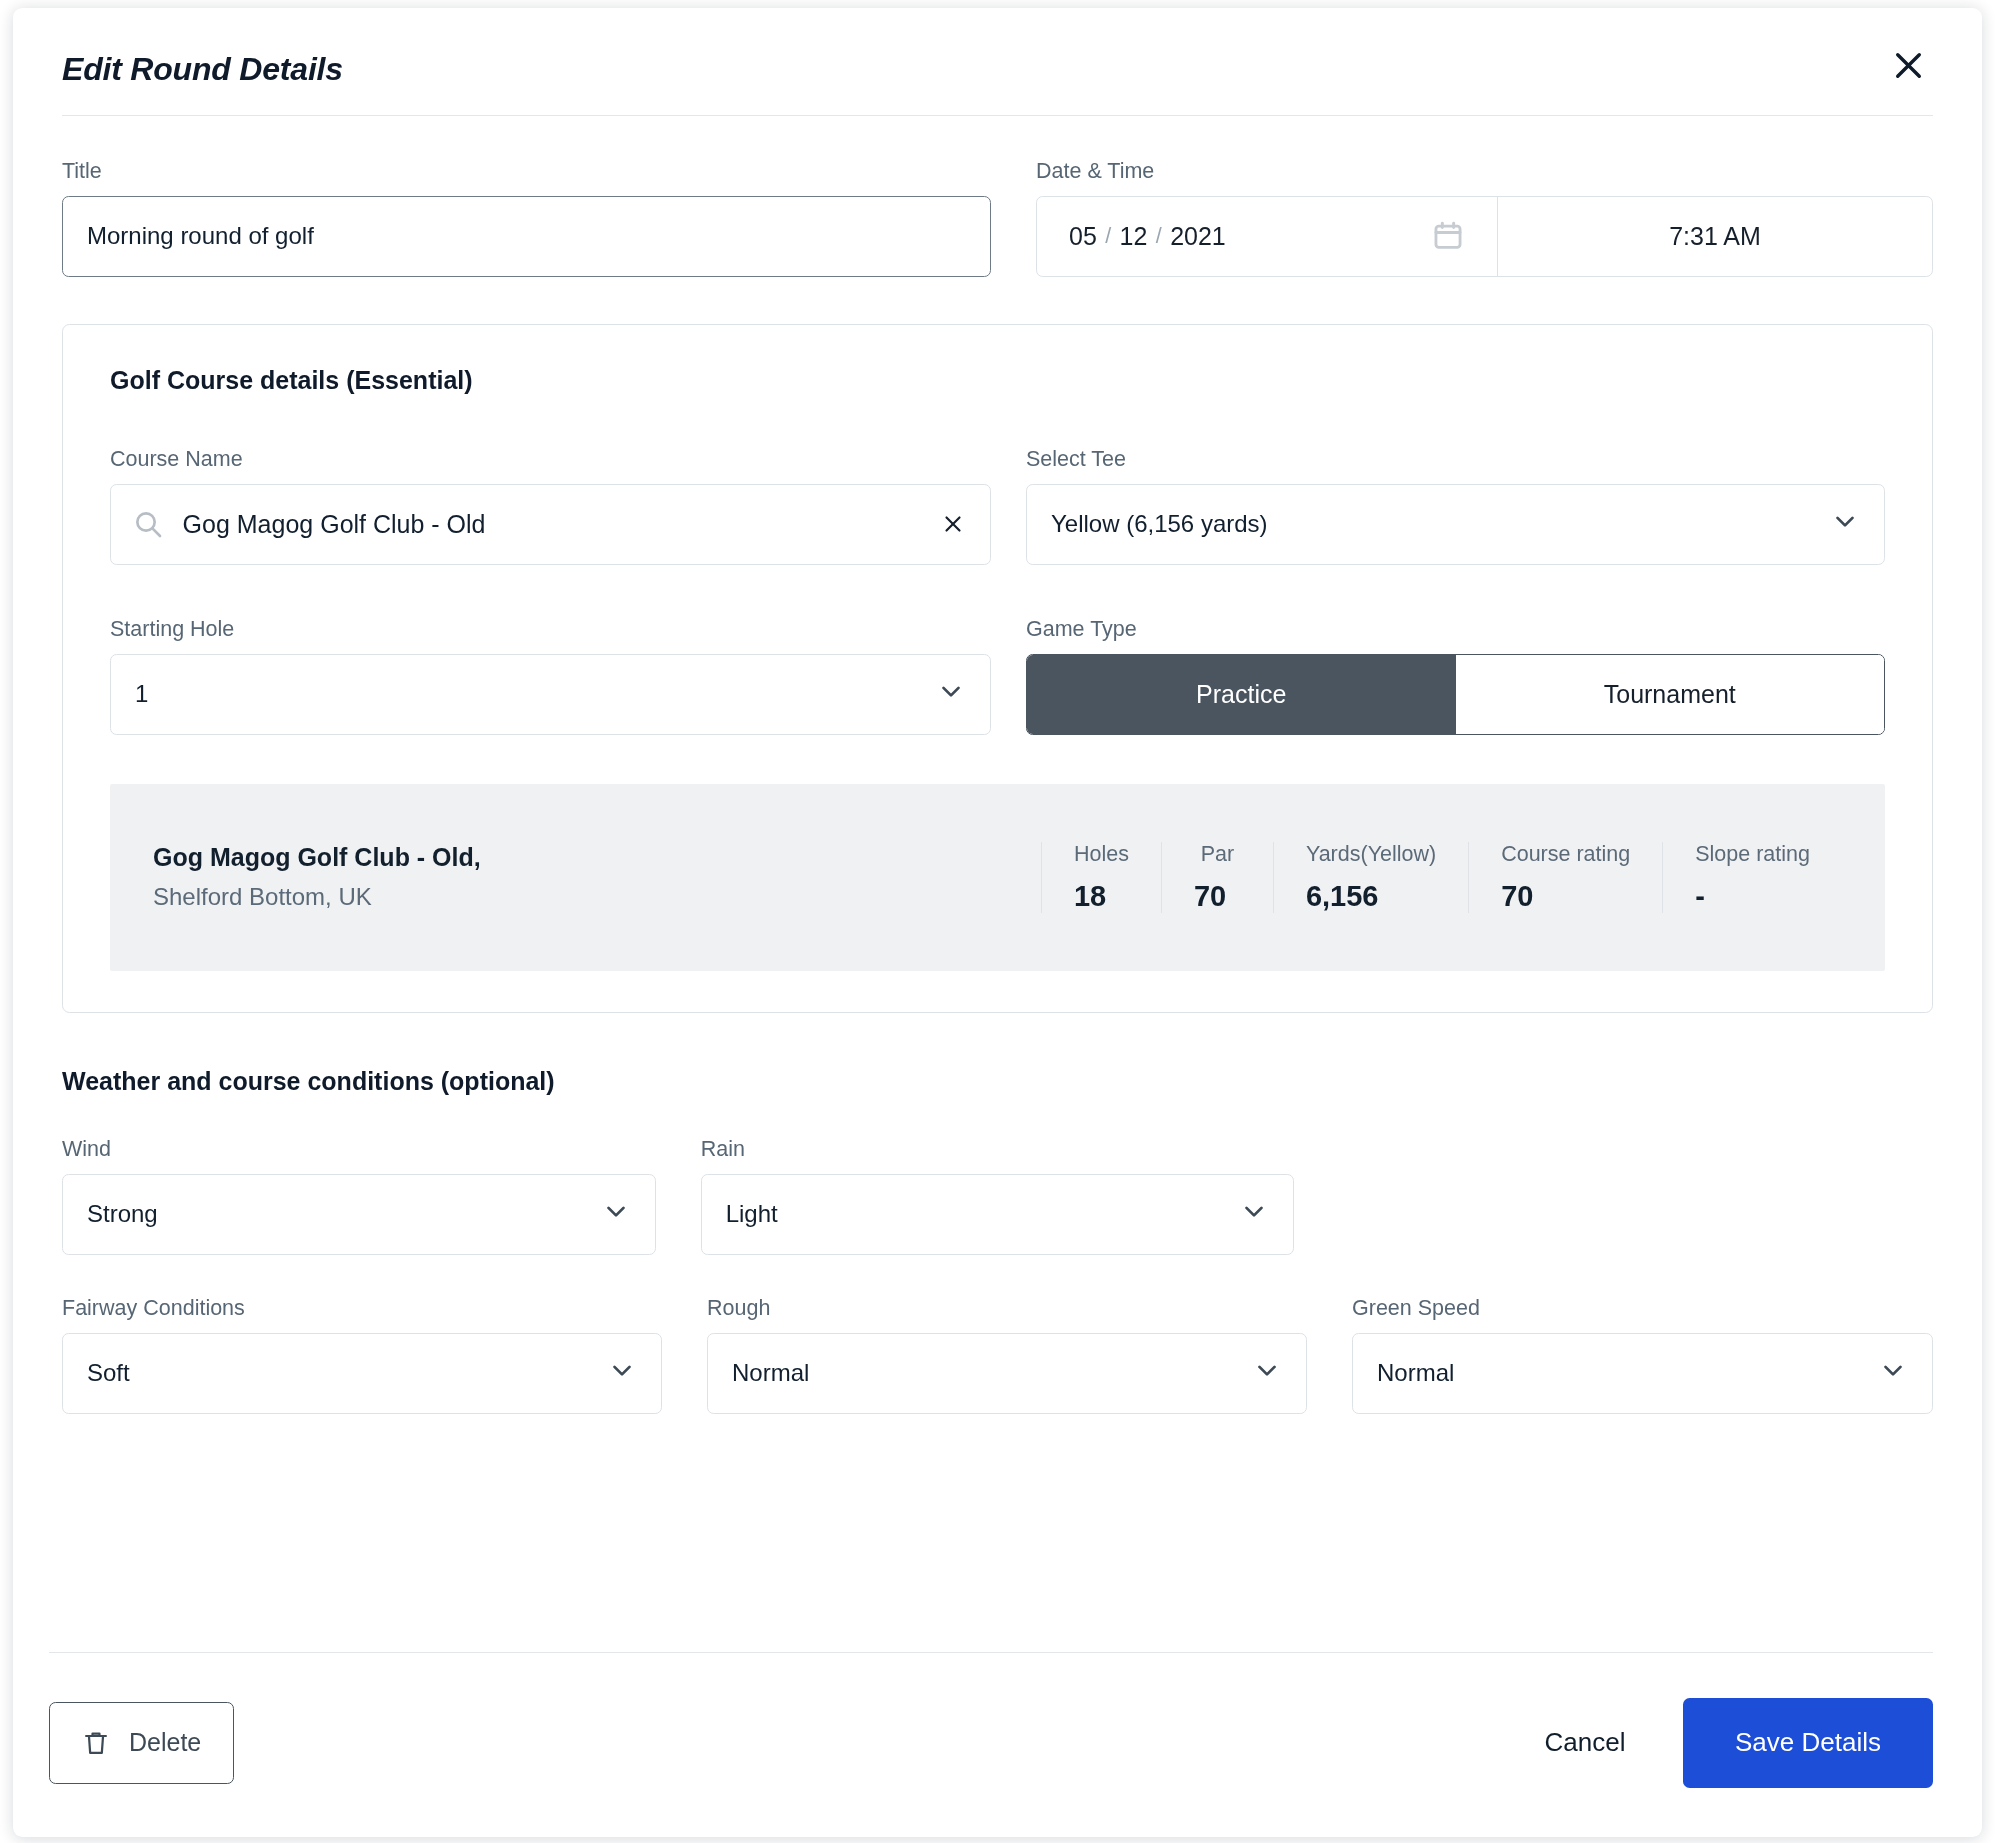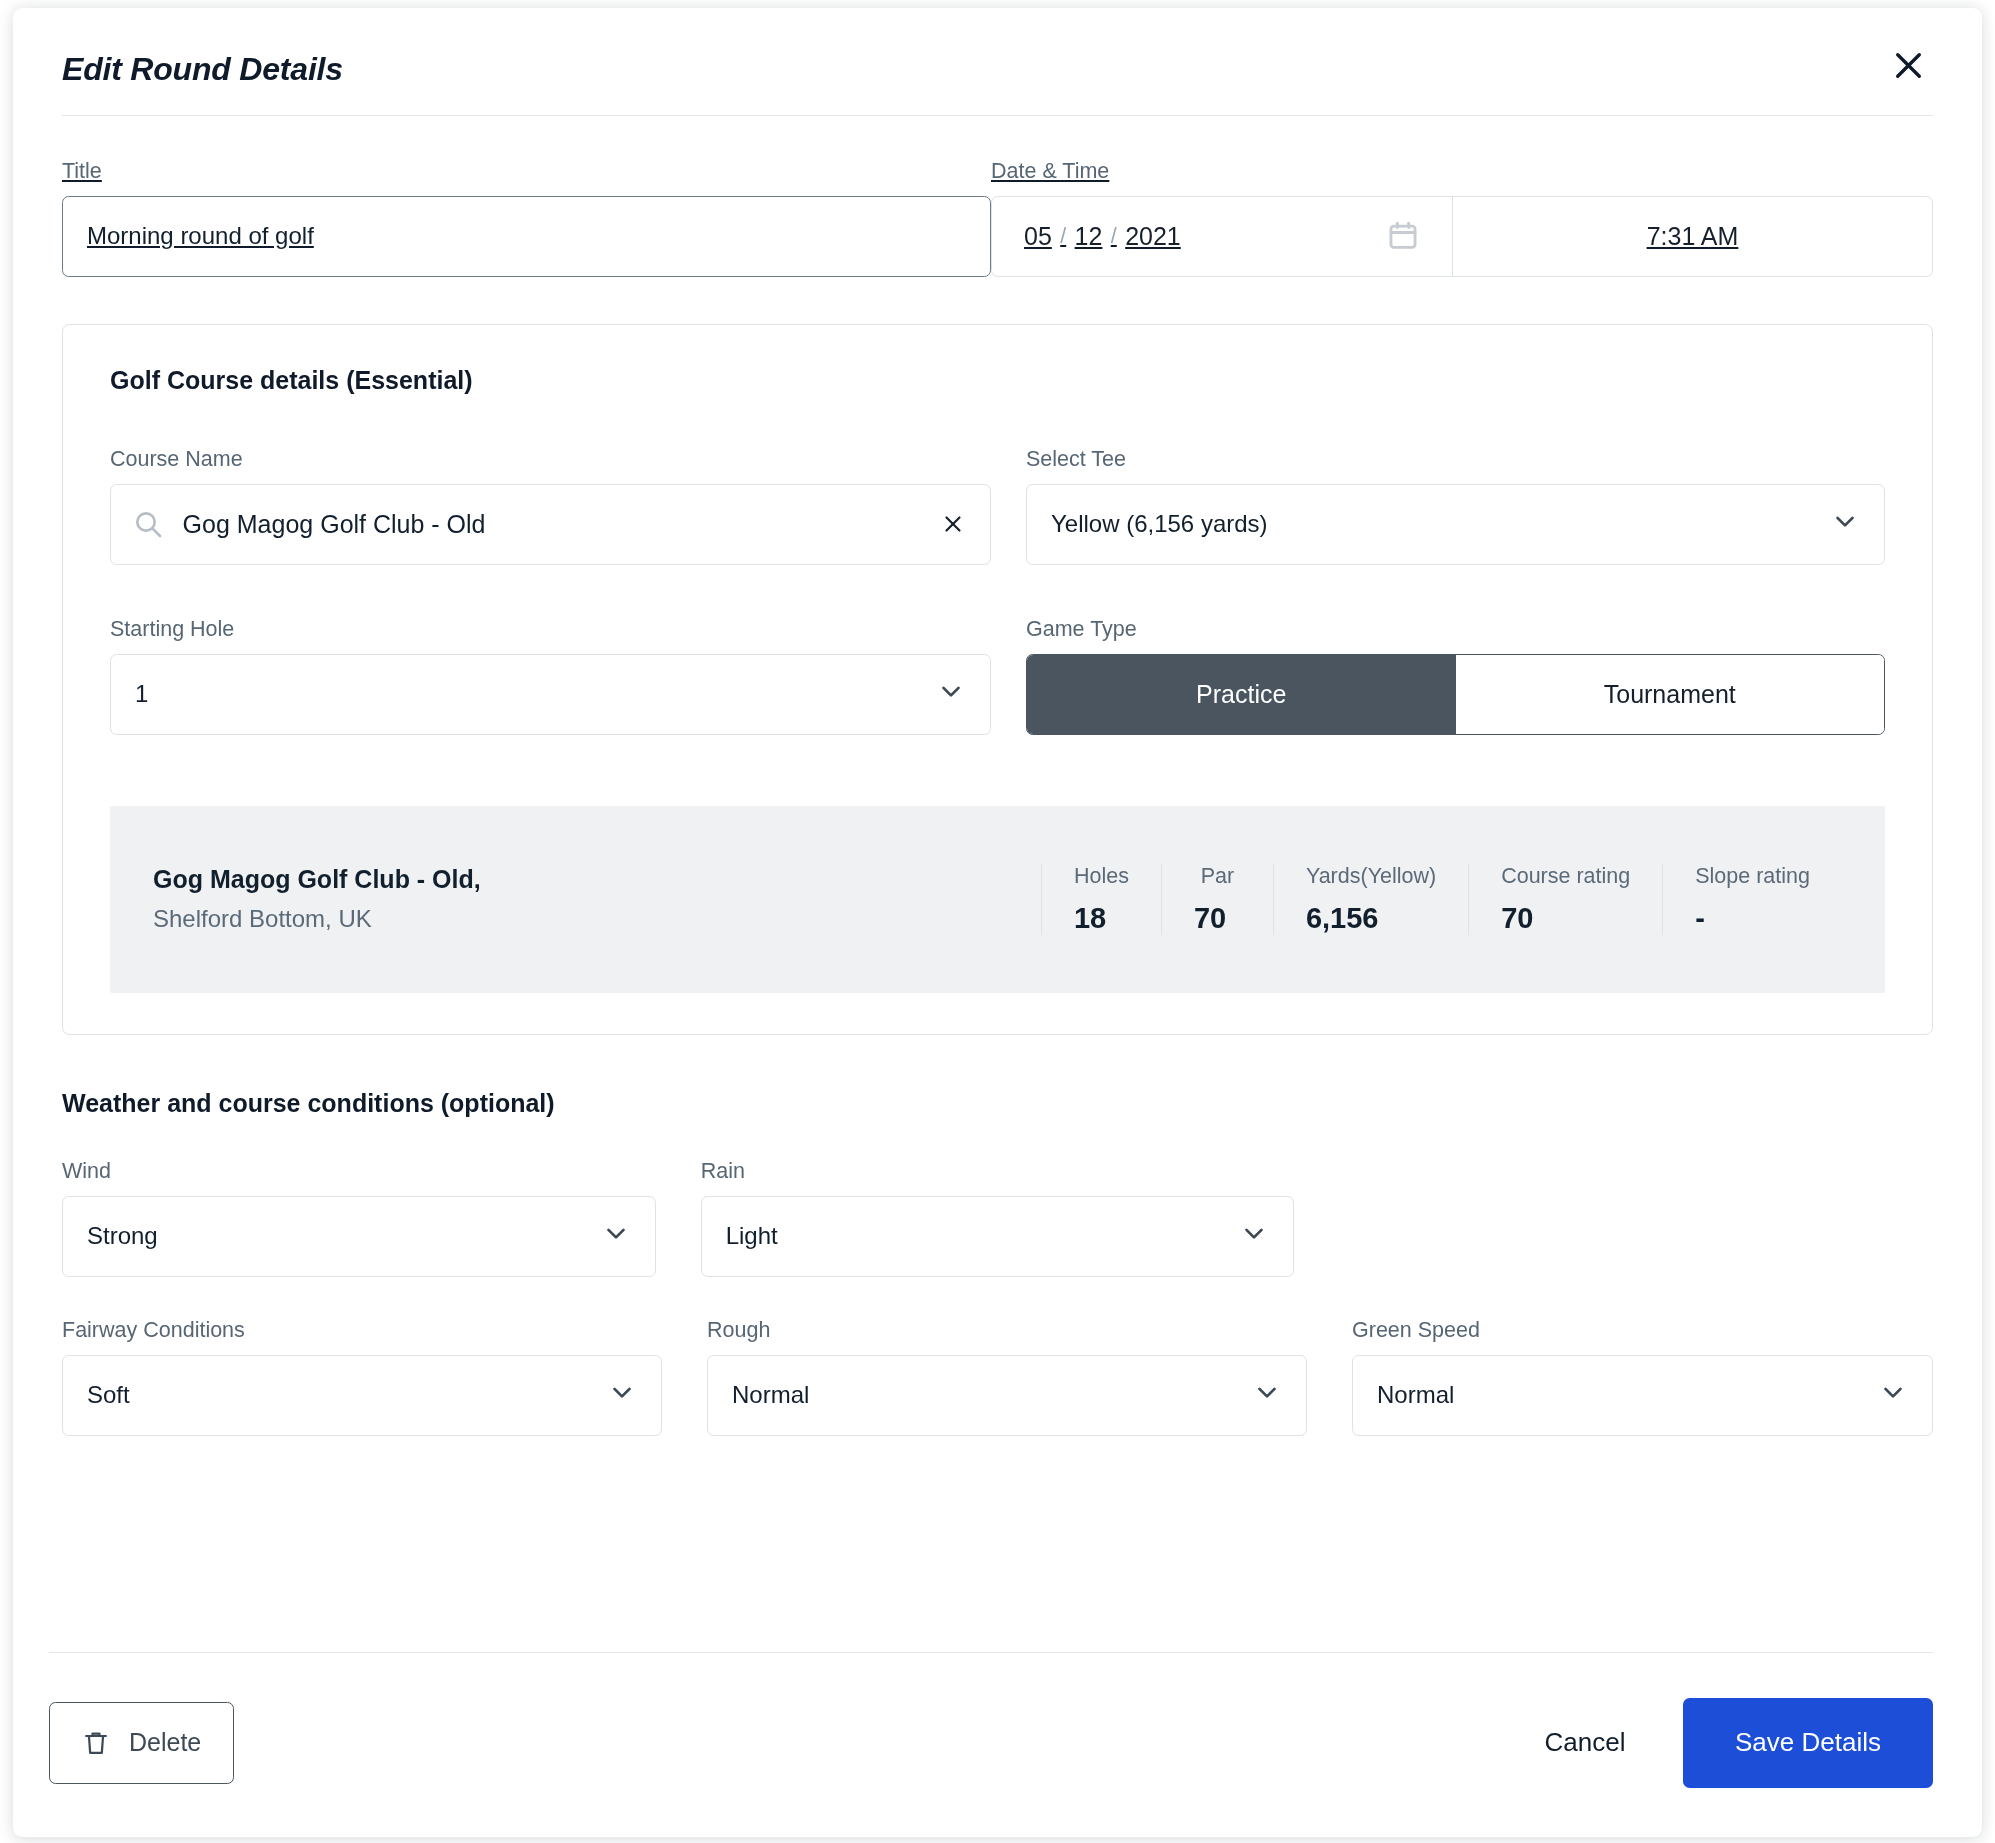--- a/index.html
+++ b/index.html
@@ -70,22 +70,22 @@
     color: #111f2e;
     padding: 0 24px;
     position: relative;
   }
   .control.strong-border { border-color: #6e7b87; }
   .caret { margin-left: auto; }
 
   
   .row-top {
     display: flex;
+    gap: 45px;
     margin-top: 43px;
-    text-decoration: underline;
   }
   .col-title { width: 929px; }
   .col-datetime { flex: 1; }
 
   .datetime-wrap {
     display: flex;
     height: 81px;
     border: 1.9px solid #dde2e7;
     border-radius: 6.6px;
     overflow: hidden;
@@ -159,21 +159,21 @@
     border: none;
     font-family: inherit;
   }
   .toggle-opt.active {
     background: #4a555f;
     color: #ffffff;
   }
 
   
   .summary {
-    margin-top: 71px;
+    margin-top: 49px;
     background: #f0f1f3;
     border-radius: 2px;
     display: flex;
     align-items: center;
     padding: 39px 43px;
     min-height: 187px;
   }
   .summary-name { flex: 1; padding-right: 28px; }
   .sum-title {
     font-size: 25px;

